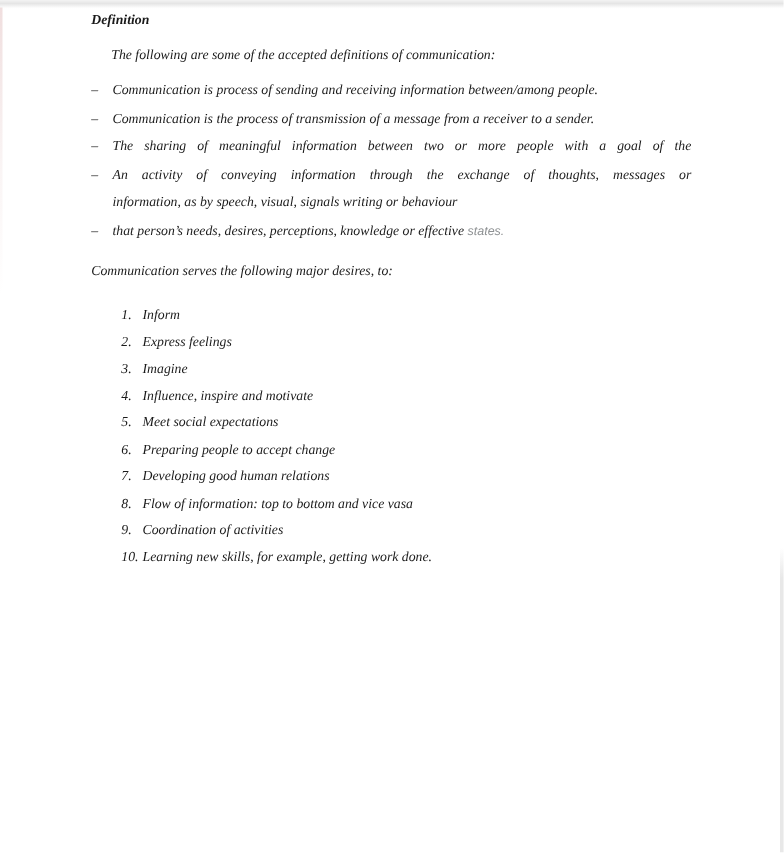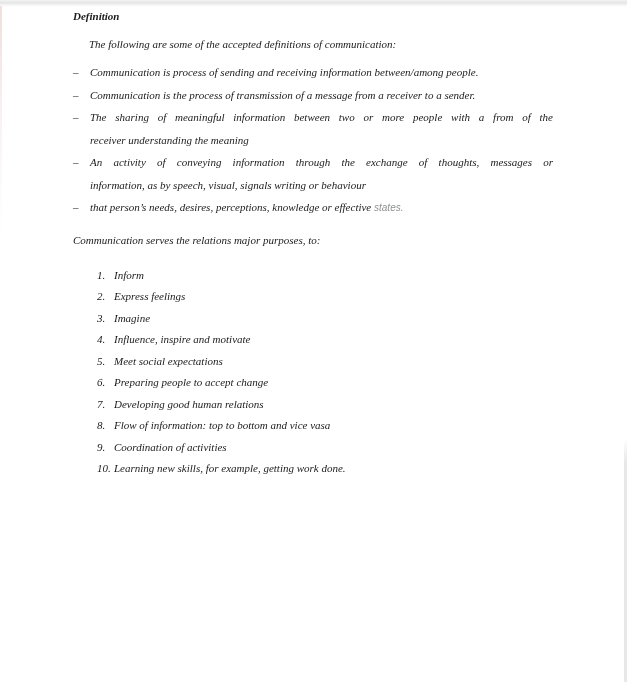--- a/index.html
+++ b/index.html
@@ -80,22 +80,21 @@
       <div class="dash-item">
         <span class="marker">–</span>
         <div class="item-body">
           <div class="ln">Communication is the process of transmission of a message from a receiver to a sender.</div>
         </div>
       </div>
 
       <div class="dash-item">
         <span class="marker">–</span>
         <div class="item-body">
-          <div class="ln j">The sharing of meaningful information between two or more people with a from of the</div>
-          <div class="ln">receiver understanding the meaning</div>
+          <div class="ln j">The sharing of meaningful information between two or more people with a goal of the</div>
         </div>
       </div>
 
       <div class="dash-item">
         <span class="marker">–</span>
         <div class="item-body">
           <div class="ln j">An activity of conveying information through the exchange of thoughts, messages or</div>
           <div class="ln">information, as by speech, visual, signals writing or behaviour</div>
         </div>
       </div>
@@ -103,21 +102,21 @@
       <div class="dash-item">
         <span class="marker">–</span>
         <div class="item-body">
           <div class="ln"><span>that person’s needs, desires, perceptions, knowledge or effective</span> <span class="muted">states.</span></div>
         </div>
       </div>
 
     </div>
 
 
-    <p class="intro2">Communication serves the relations major purposes, to:</p>
+    <p class="intro2">Communication serves the following major desires, to:</p>
 
     <div class="num-list">
 
       <div class="num-item">
         <span class="num">1.</span>
         <span class="num-label">Inform</span>
       </div>
       <div class="num-item">
         <span class="num">2.</span>
         <span class="num-label">Express feelings</span>

